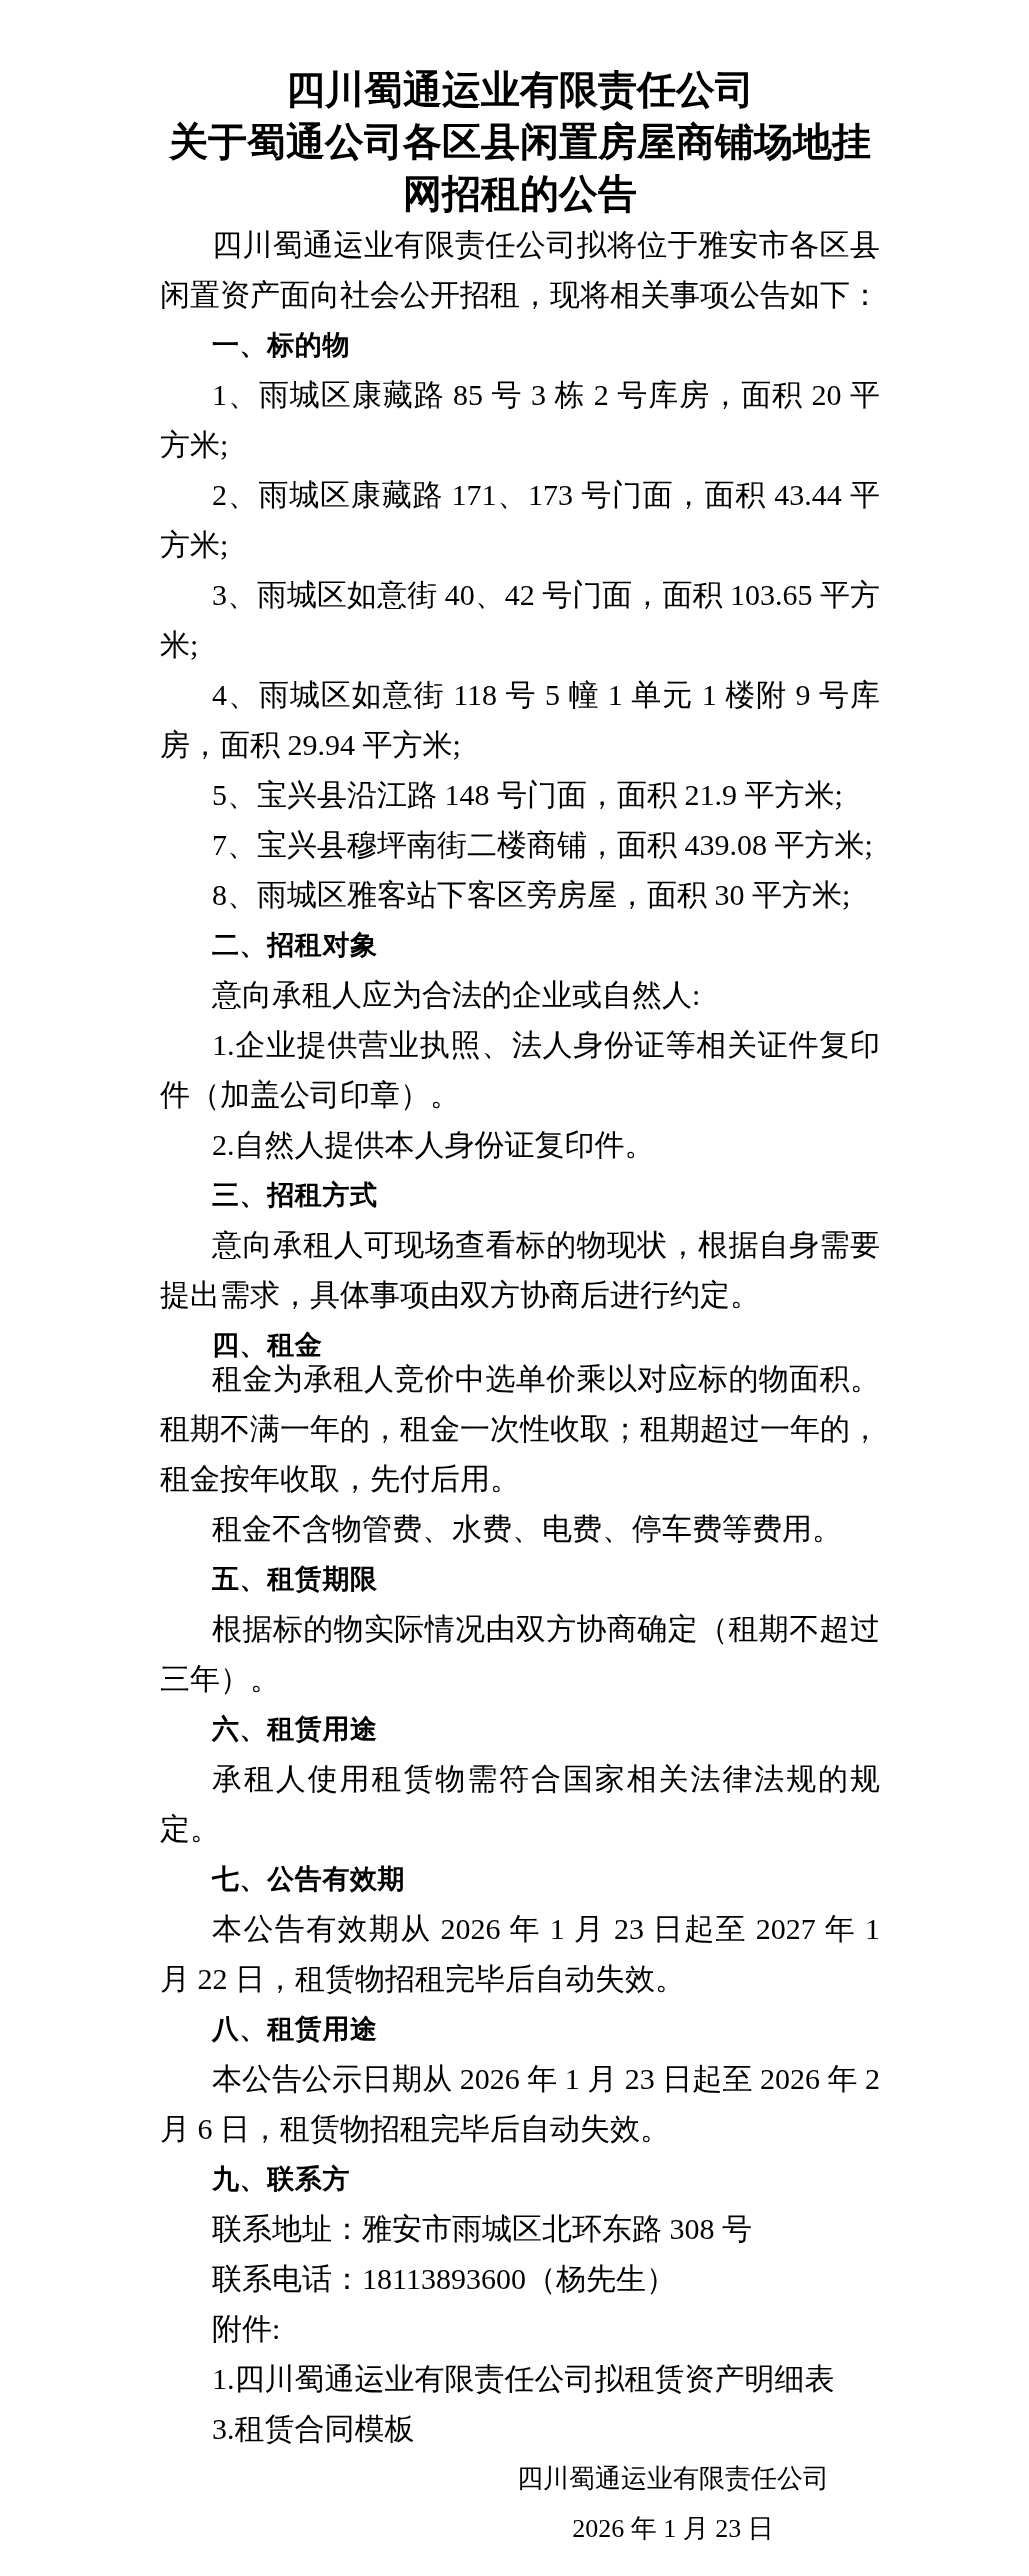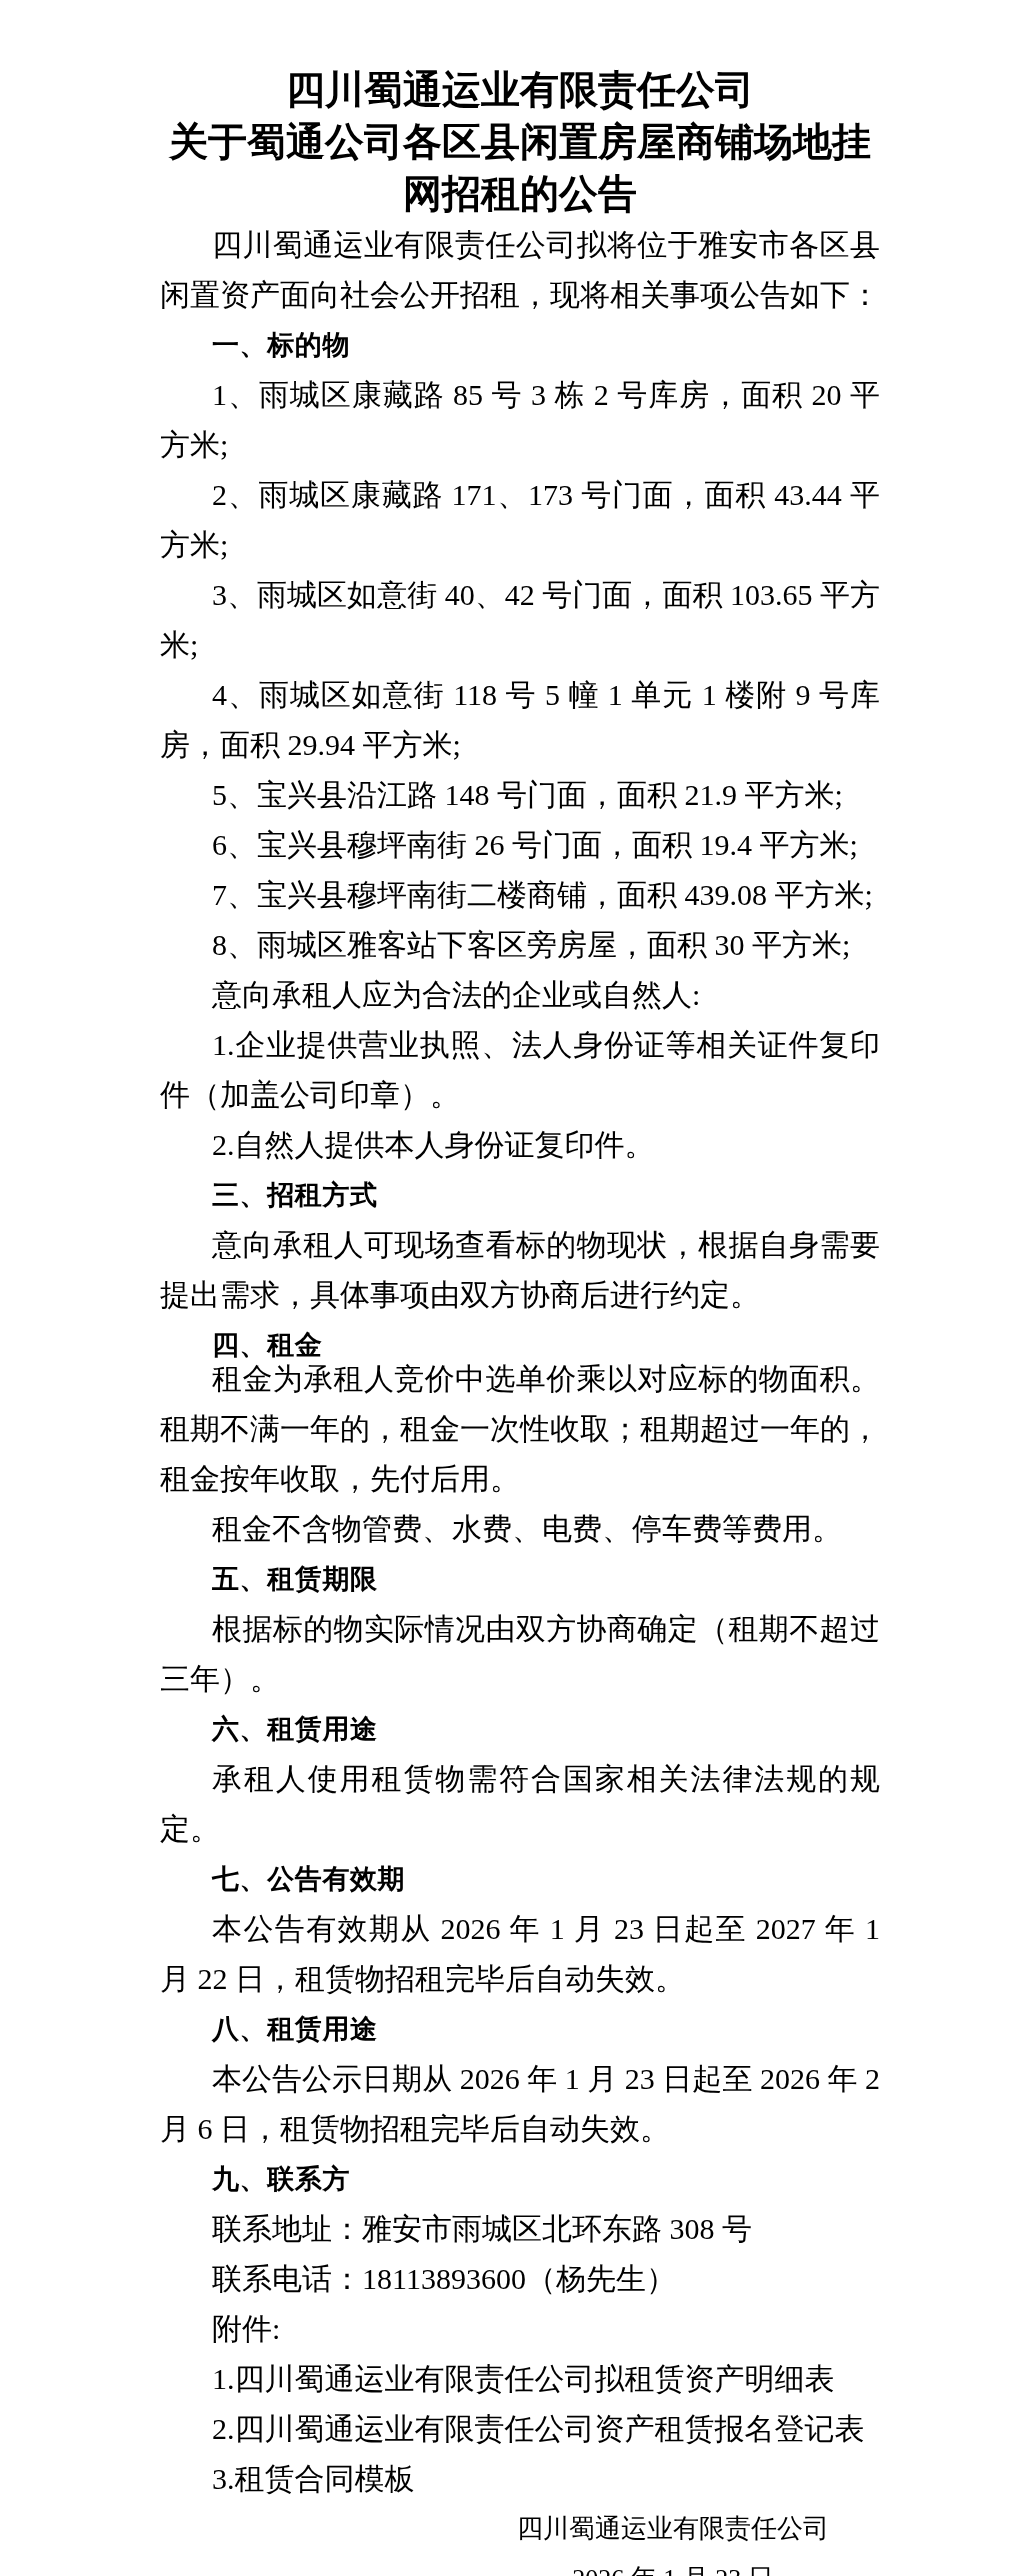--- a/index.html
+++ b/index.html
@@ -76,24 +76,24 @@
   <div class="content">
 
     <p class="body-par">四川蜀通运业有限责任公司拟将位于雅安市各区县闲置资产面向社会公开招租，现将相关事项公告如下：</p>
 
     <h2 class="sec-heading">一、标的物</h2>
     <p class="body-par">1、雨城区康藏路 85 号 3 栋 2 号库房，面积 20 平方米;</p>
     <p class="body-par">2、雨城区康藏路 171、173 号门面，面积 43.44 平方米;</p>
     <p class="body-par">3、雨城区如意街 40、42 号门面，面积 103.65 平方米;</p>
     <p class="body-par">4、雨城区如意街 118 号 5 幢 1 单元 1 楼附 9 号库房，面积 29.94 平方米;</p>
     <p class="body-par">5、宝兴县沿江路 148 号门面，面积 21.9 平方米;</p>
-    <p class="body-par">6、宝兴县穆坪南街 26 号门面，面积 19.4 平方米;</p>
     <p class="body-par">7、宝兴县穆坪南街二楼商铺，面积 439.08 平方米;</p>
     <p class="body-par">8、雨城区雅客站下客区旁房屋，面积 30 平方米;</p>
 
+    <h2 class="sec-heading">二、招租对象</h2>
     <p class="body-par">意向承租人应为合法的企业或自然人:</p>
     <p class="body-par">1.企业提供营业执照、法人身份证等相关证件复印件（加盖公司印章）。</p>
     <p class="body-par">2.自然人提供本人身份证复印件。</p>
 
     <h2 class="sec-heading">三、招租方式</h2>
     <p class="body-par">意向承租人可现场查看标的物现状，根据自身需要提出需求，具体事项由双方协商后进行约定。</p>
 
     <h2 class="sec-heading">四、租金</h2>
     <p class="body-par tight">租金为承租人竞价中选单价乘以对应标的物面积。租期不满一年的，租金一次性收取；租期超过一年的，租金按年收取，先付后用。</p>
     <p class="body-par">租金不含物管费、水费、电费、停车费等费用。</p>
@@ -108,21 +108,20 @@
     <p class="body-par">本公告有效期从 2026 年 1 月 23 日起至 2027 年 1 月 22 日，租赁物招租完毕后自动失效。</p>
 
     <h2 class="sec-heading">八、租赁用途</h2>
     <p class="body-par">本公告公示日期从 2026 年 1 月 23 日起至 2026 年 2 月 6 日，租赁物招租完毕后自动失效。</p>
 
     <h2 class="sec-heading">九、联系方</h2>
     <p class="body-par">联系地址：雅安市雨城区北环东路 308 号</p>
     <p class="body-par">联系电话：18113893600（杨先生）</p>
     <p class="body-par">附件:</p>
     <p class="body-par">1.四川蜀通运业有限责任公司拟租赁资产明细表</p>
-    <p class="body-par">2.四川蜀通运业有限责任公司资产租赁报名登记表</p>
     <p class="body-par">3.租赁合同模板</p>
 
     <div class="signature-block">
       <p class="sig-line">四川蜀通运业有限责任公司</p>
       <p class="sig-line">2026 年 1 月 23 日</p>
     </div>
 
   </div>
 </div>
 

